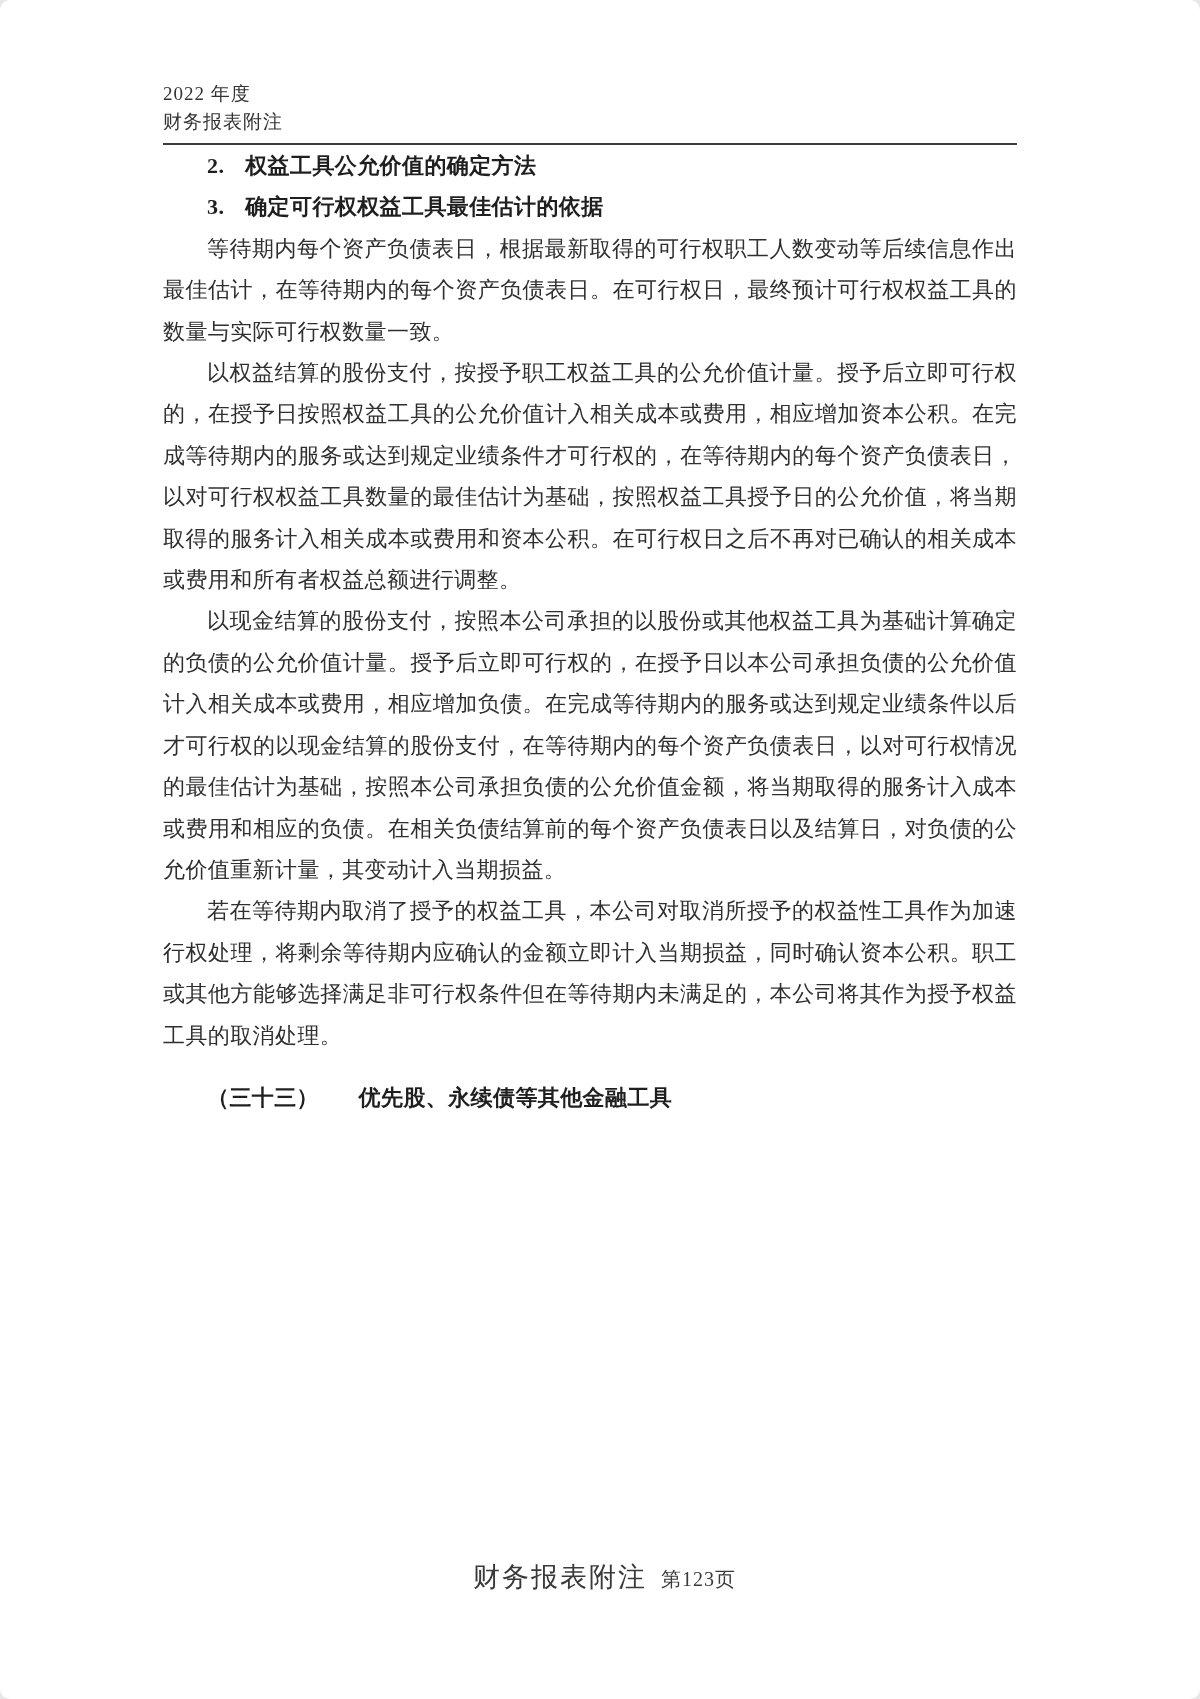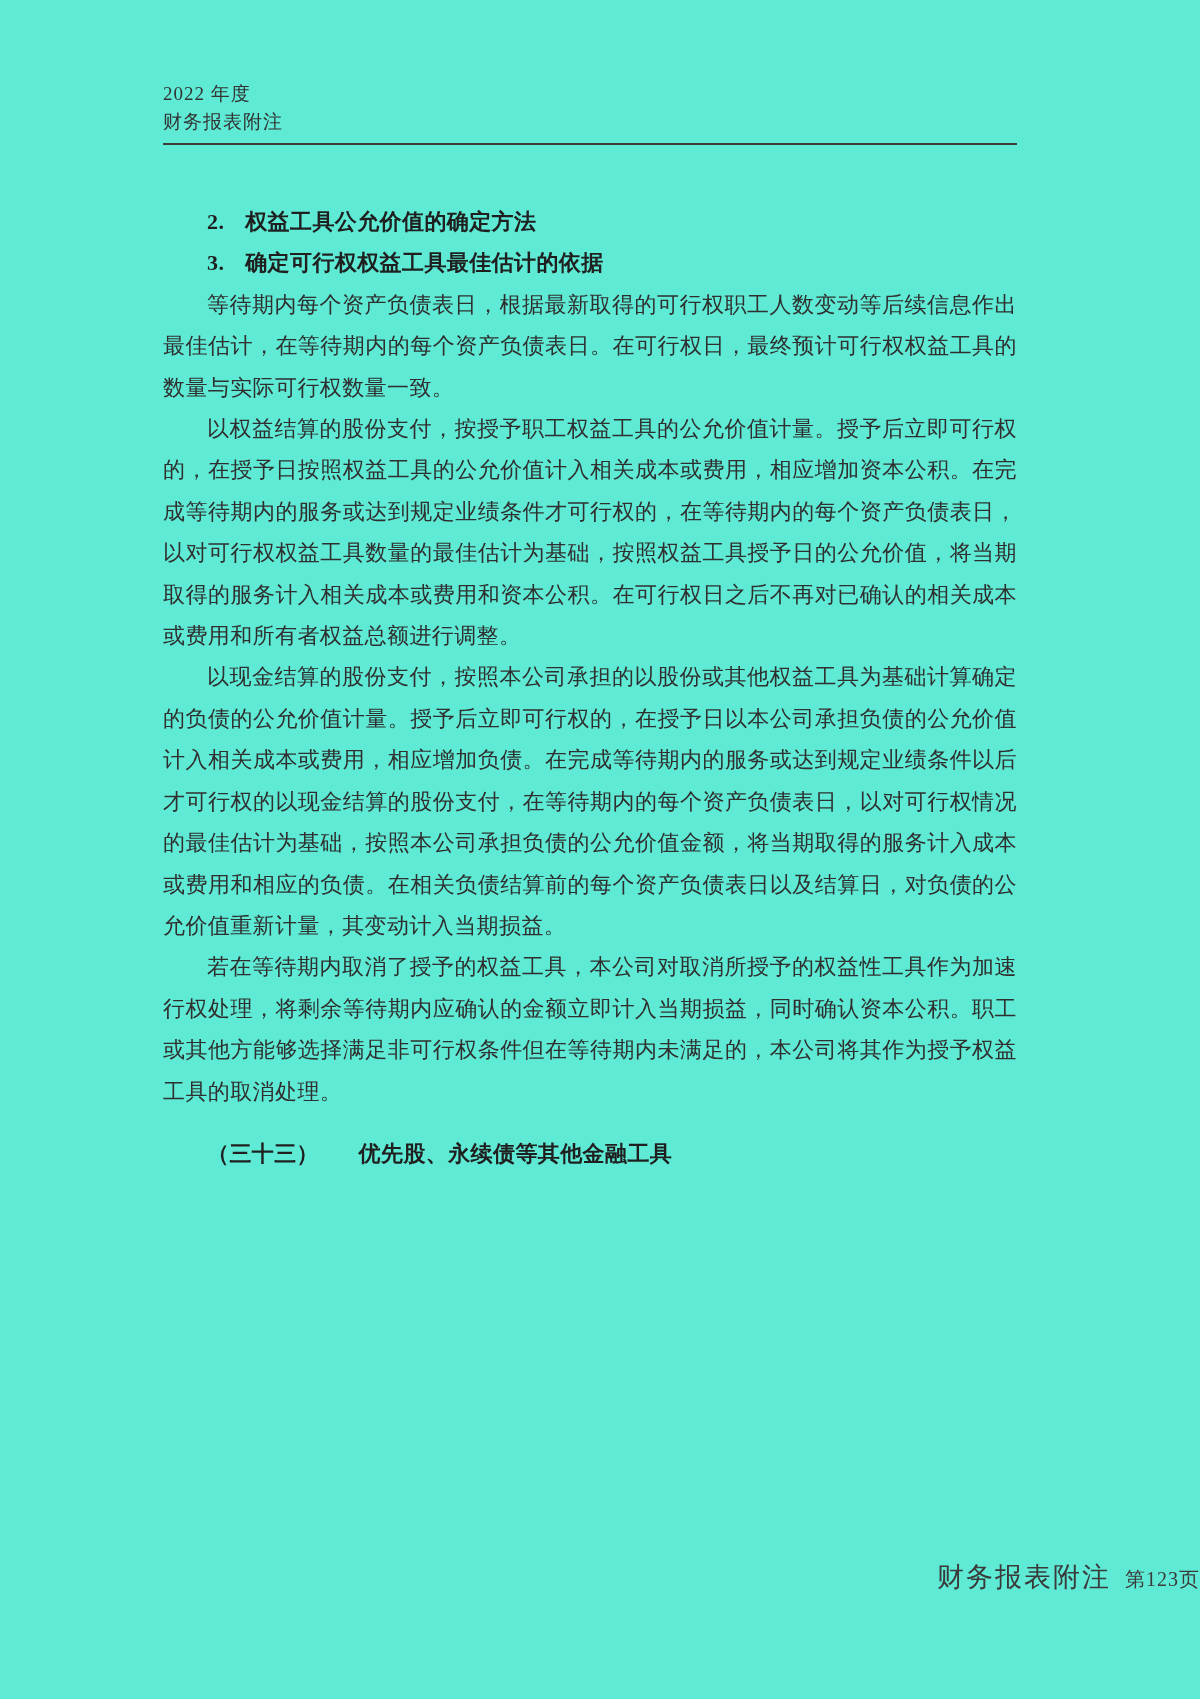--- a/index.html
+++ b/index.html
@@ -5,40 +5,40 @@
   html, body {
     margin: 0;
     padding: 0;
     background: #e8e8e8;
   }
   .page {
     position: relative;
     width: 1200px;
     height: 1699px;
     margin: 0 auto;
-    background: #5eead4;
+    background: #ffffff;
     color: #2f2f2f;
     font-family: "Liberation Serif", "DejaVu Serif", serif;
     overflow: hidden;
     box-sizing: border-box;
     padding: 80px 183px 0 163px;
+    border-radius: 10px;
   }
   .page-header {
     font-size: 19px;
     line-height: 28px;
     color: #333;
     letter-spacing: 1px;
   }
   .header-rule {
     border: none;
     border-top: 2.5px solid #3c3c3c;
     margin: 7px 0 0 0;
   }
   .doc-body {
-    margin-top: 56px;
     font-size: 22px;
     line-height: 41.4px;
     letter-spacing: 0.4px;
     text-align: justify;
   }
   .doc-body p {
     margin: 0;
     text-indent: 2em;
   }
   .heading {
@@ -56,21 +56,21 @@
     margin-top: 21px;
   }
   .section-heading .num {
     margin-right: 1.8em;
   }
   .page-footer {
     position: absolute;
     left: 0;
     right: 0;
     bottom: 104px;
-    text-align: right;
+    text-align: center;
     color: #3a3a3a;
     white-space: nowrap;
     padding-left: 9px;
   }
   .page-footer .footer-title {
     font-size: 27px;
     letter-spacing: 2px;
   }
   .page-footer .footer-page {
     font-size: 20px;

